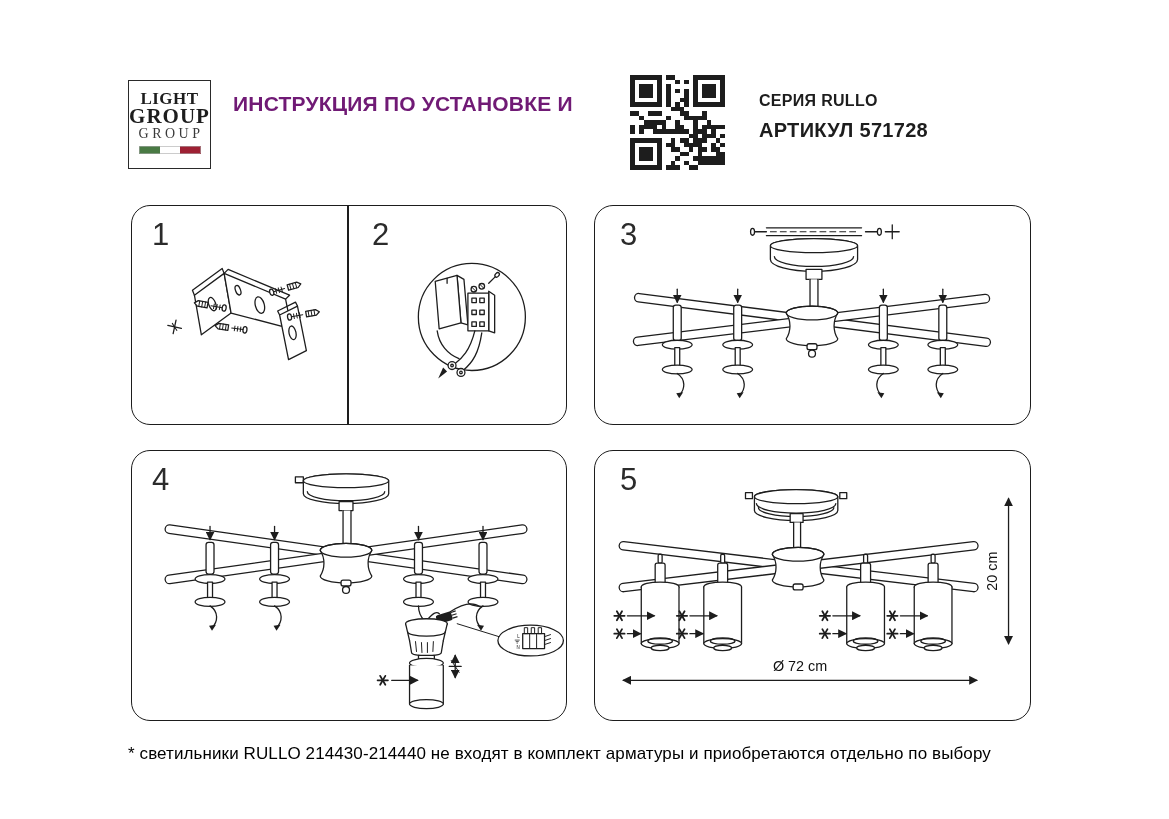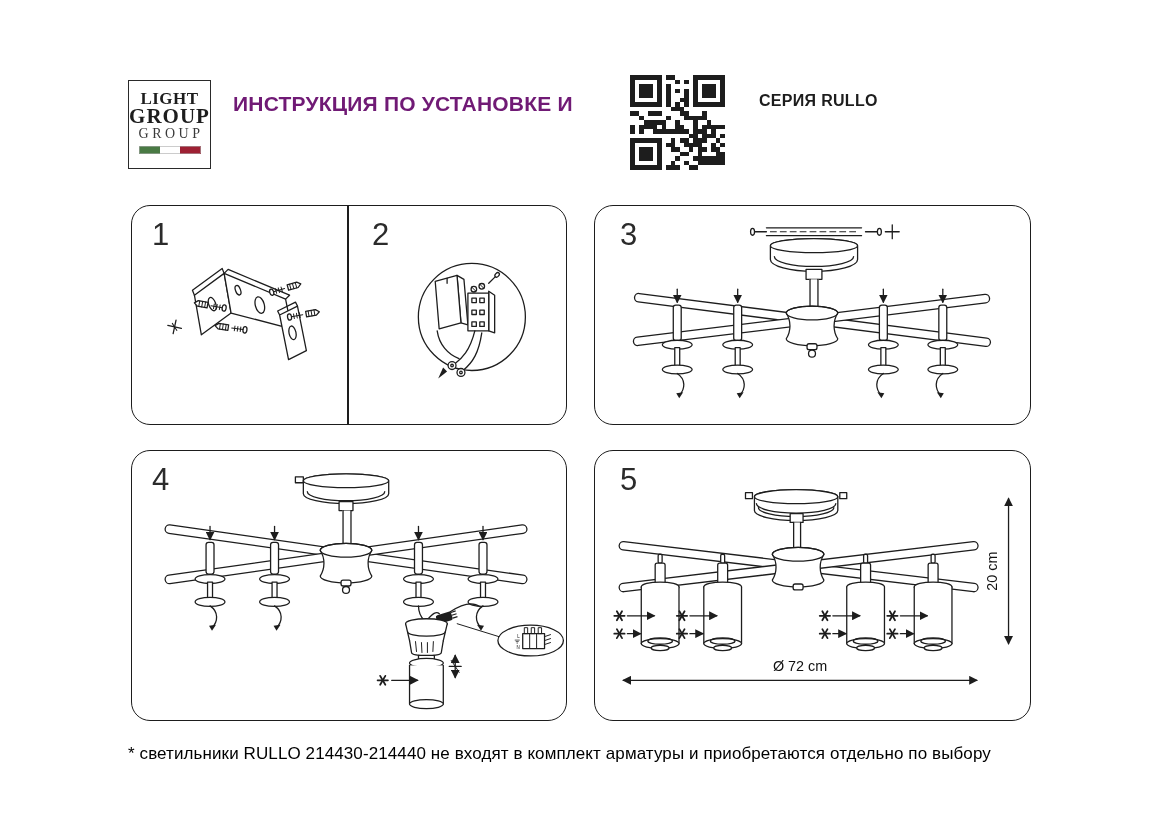--- a/index.html
+++ b/index.html
@@ -211,20 +211,21 @@
       <rect x="14" y="0" width="7" height="7" fill="#1d1d1d"></rect>
       <rect x="15" y="1" width="5" height="5" fill="#fff"></rect>
       <rect x="16" y="2" width="3" height="3" fill="#1d1d1d"></rect>
       <rect x="0" y="14" width="7" height="7" fill="#1d1d1d"></rect>
       <rect x="1" y="15" width="5" height="5" fill="#fff"></rect>
       <rect x="2" y="16" width="3" height="3" fill="#1d1d1d"></rect>
     </svg>
 
   <div class="hdr-right">
     <div class="series">СЕРИЯ RULLO</div>
+    <div class="article">АРТИКУЛ 571728</div>
   </div>
 
   <div class="panel p12">
     <div class="divider"></div>
     <div class="stepnum" style="left:20px;top:13px">1</div>
     <div class="stepnum" style="left:240px;top:13px">2</div>
 
     <svg class="half" style="left:0;width:215px" viewBox="0 0 215 220">
       <g>
         <polyline class="st" points="62,90 60,85 90,63 92,68"></polyline>

